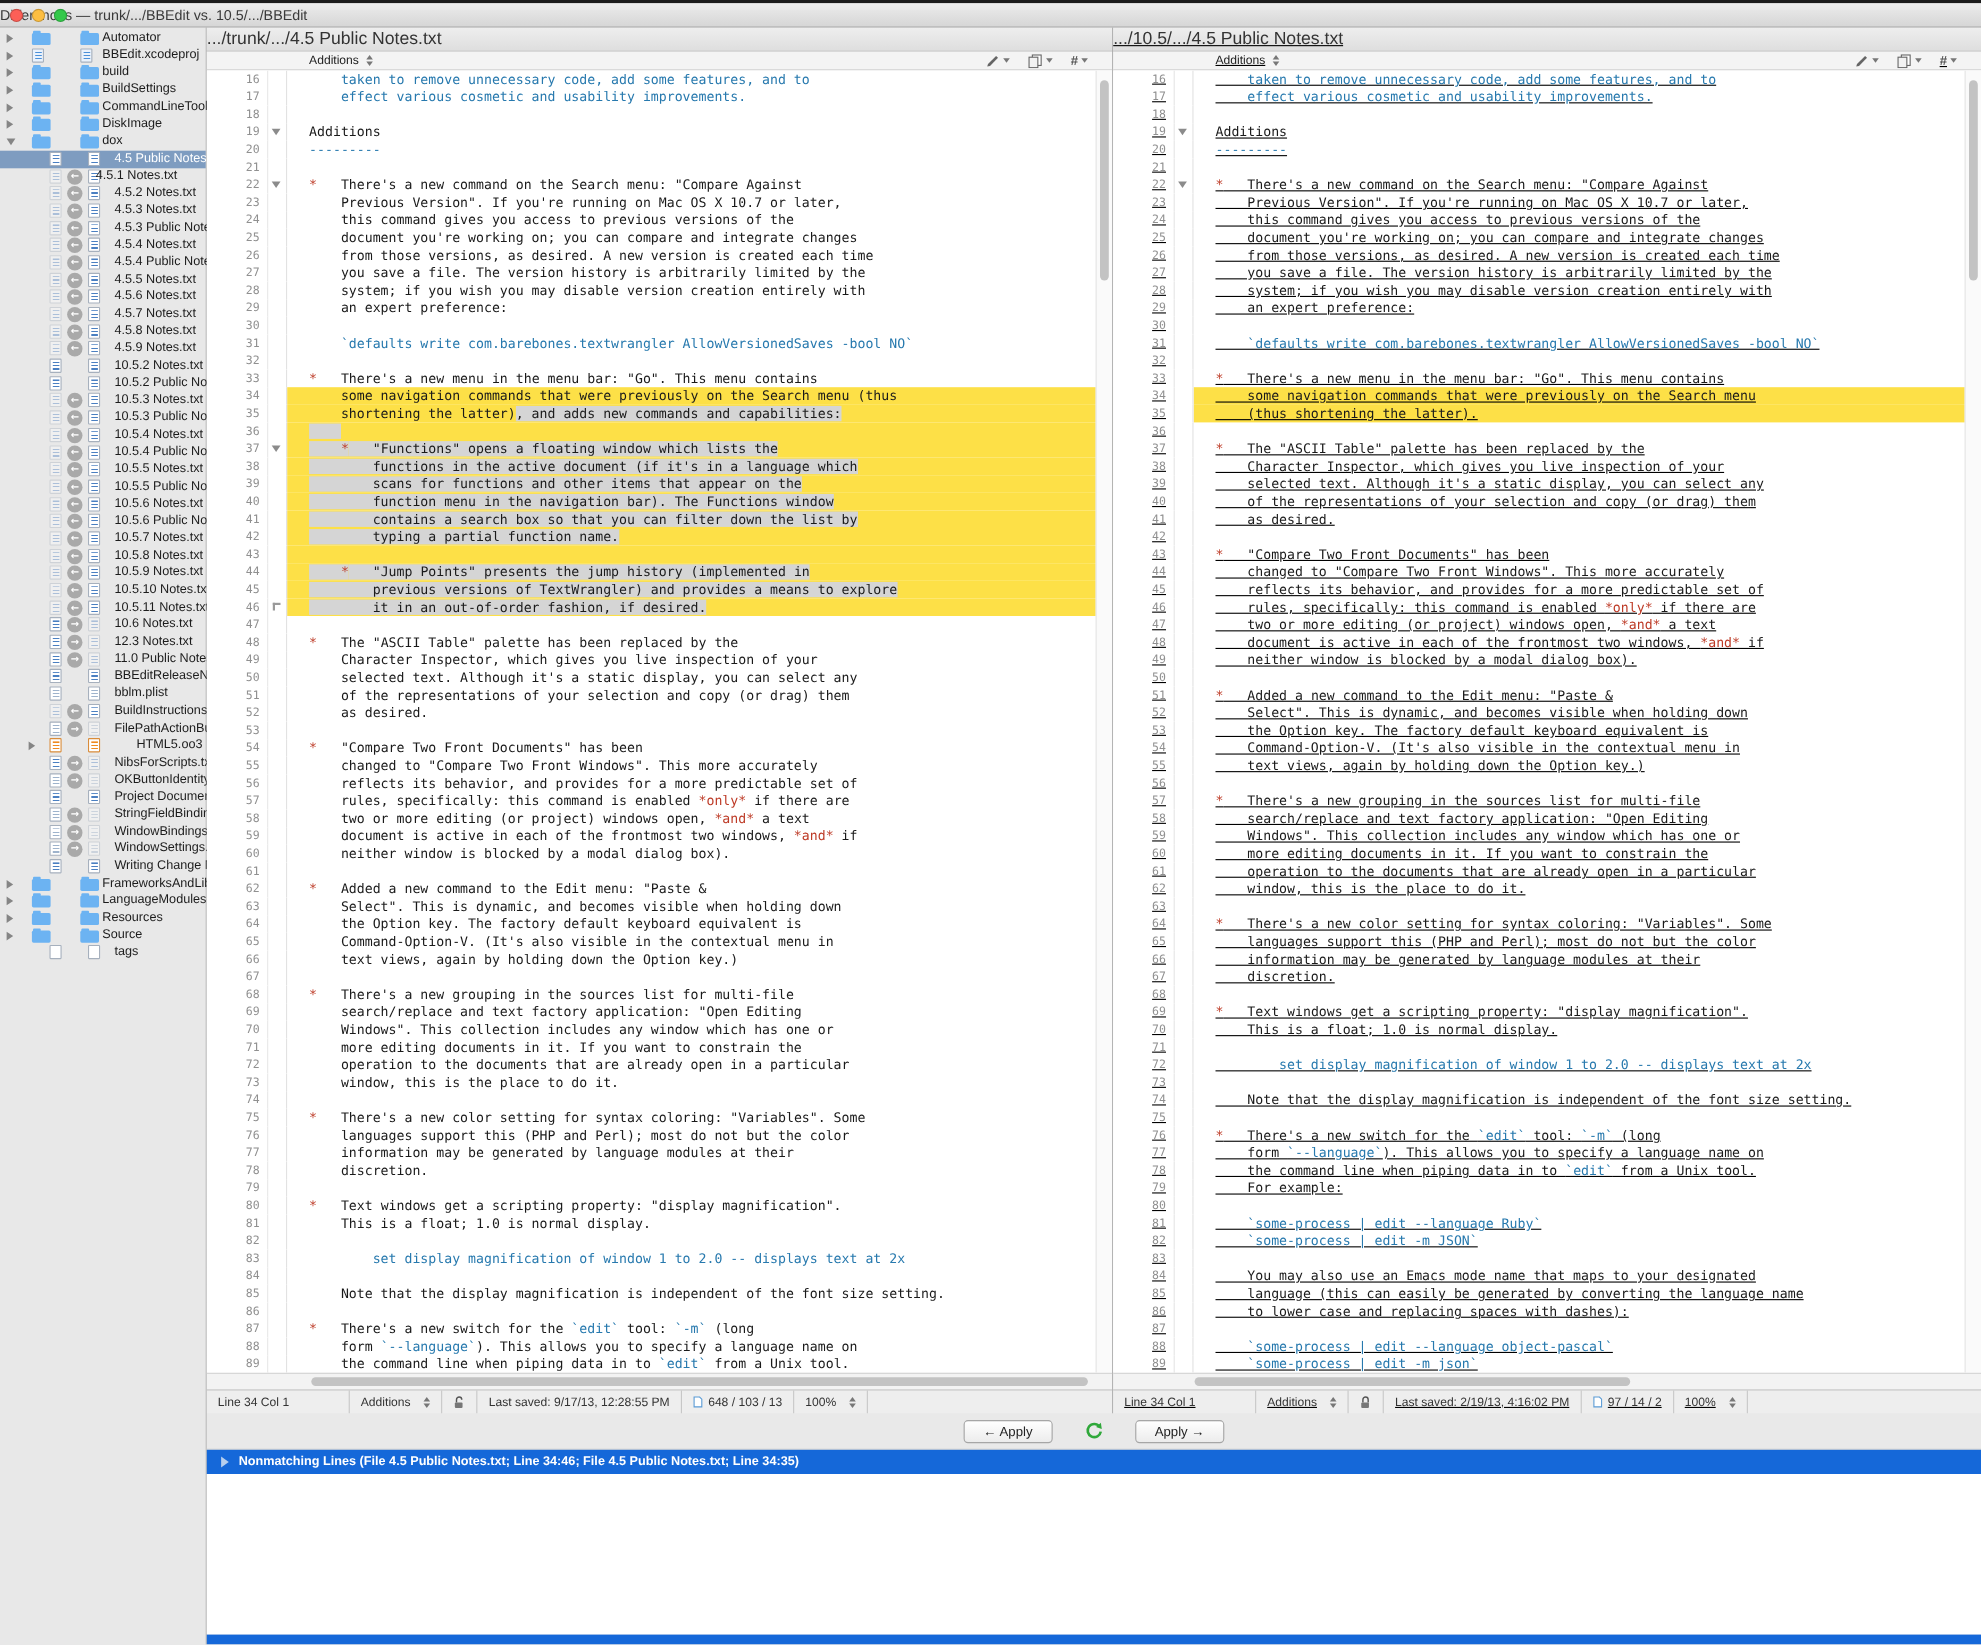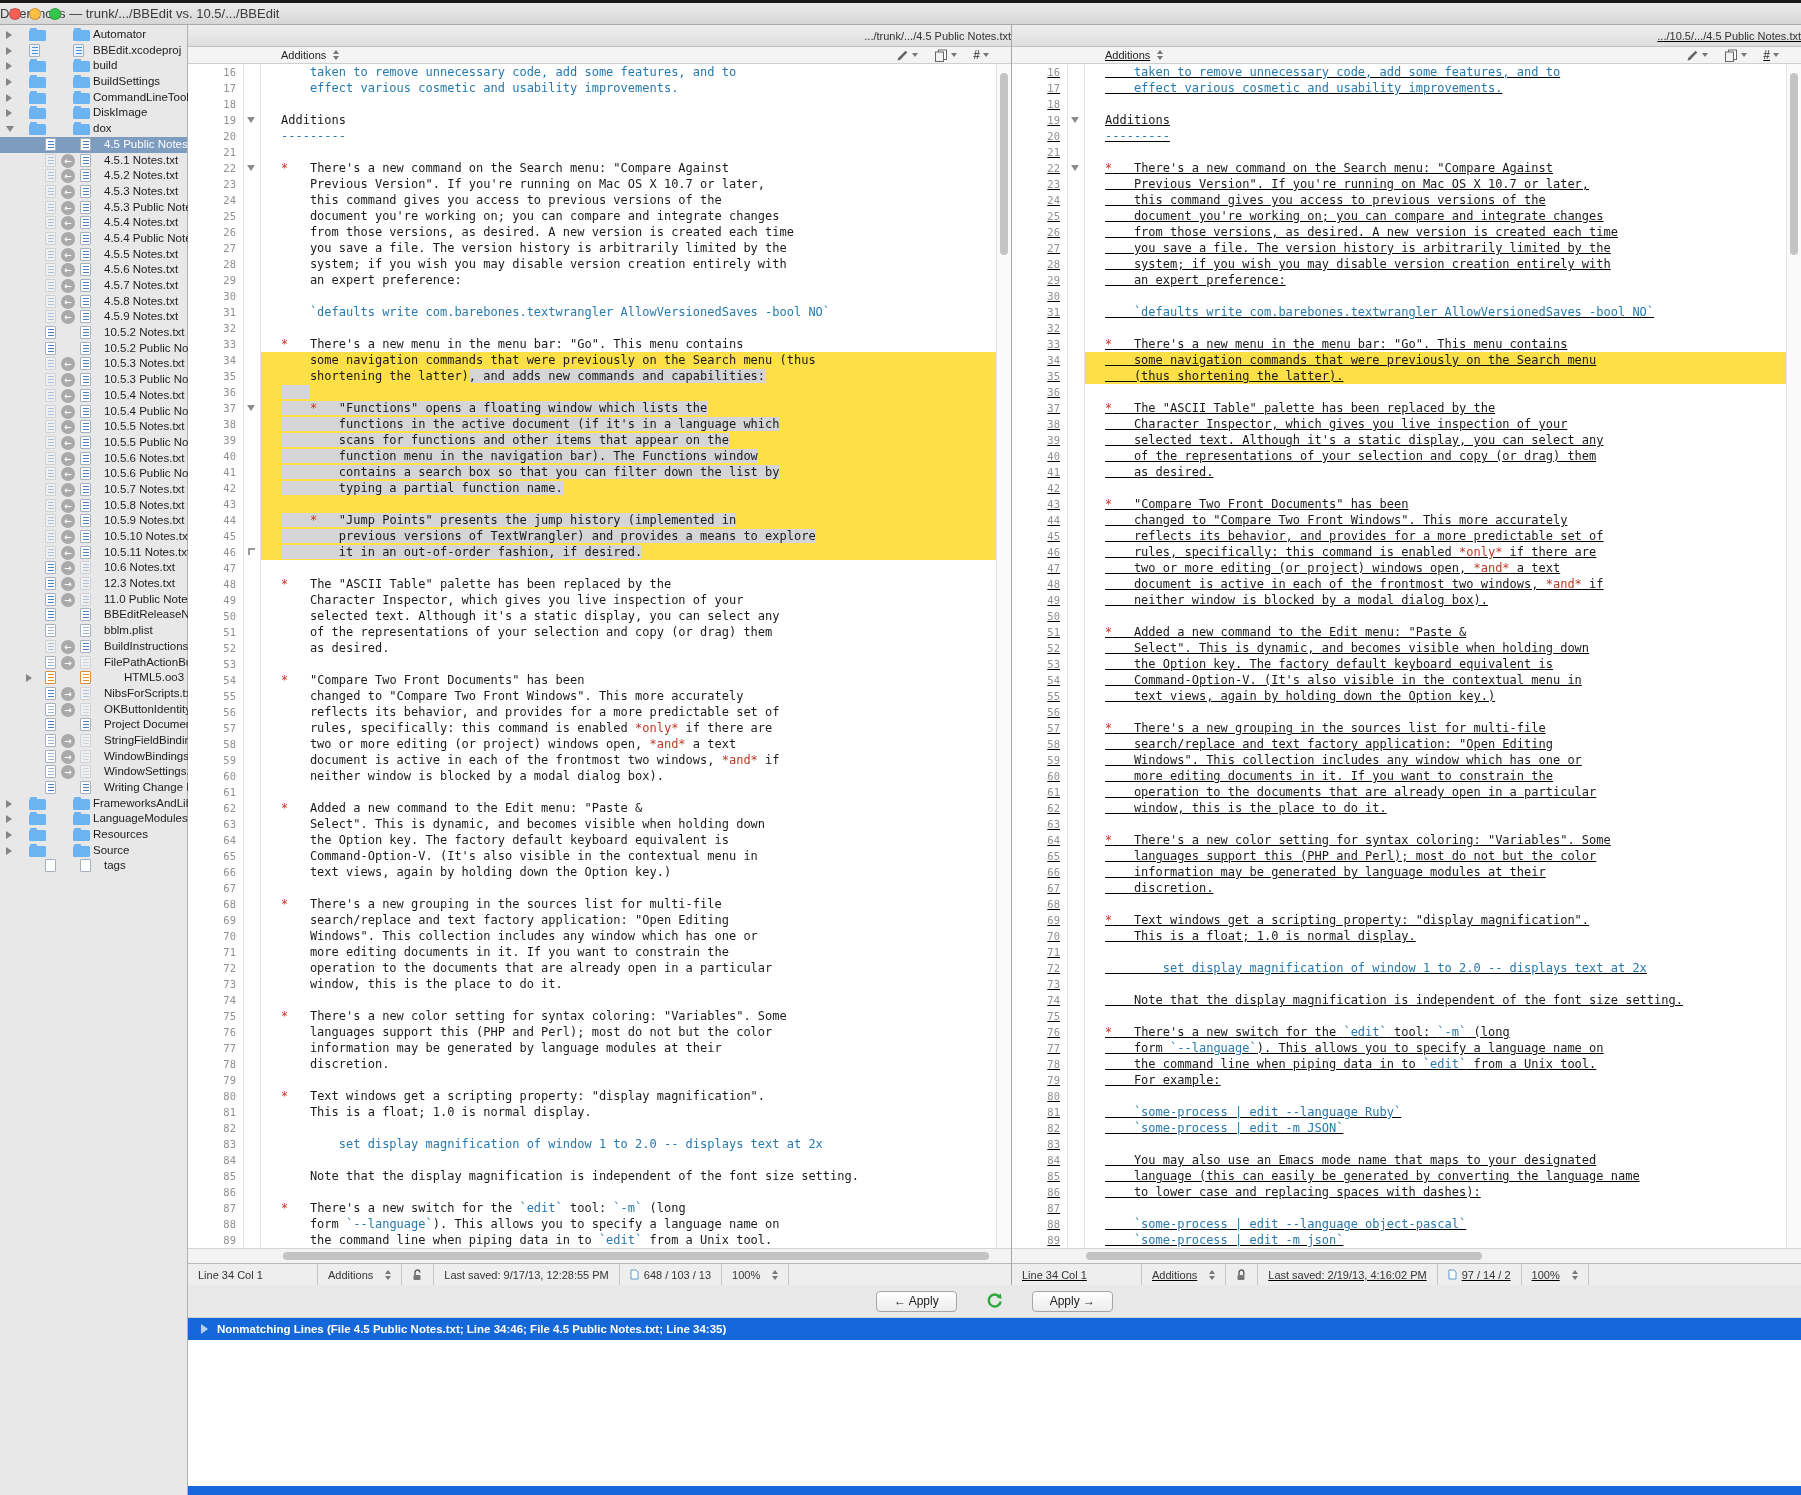--- a/index.html
+++ b/index.html
@@ -14,23 +14,23 @@
   .l-red{background:#fc5f57}.l-yel{background:#fdbe41}.l-grn{background:#34c84a}
   .wtitle { text-align:left; line-height:21px; font-size:13px; color:#3a3a3a; }
   
   .bodyrow { display:flex; height:1470px; }
   .sidebar { width:188px; background:#e8e8e8; border-right:1px solid #b2b2b2; padding-top:2px; }
   .rightcol { width:1613px; display:flex; flex-direction:column; }
   .panesrow { display:flex; height:1260px; }
   .pane { display:flex; flex-direction:column; }
   #paneL { width:824px; border-right:1px solid #a6a6a6; }
   #paneR { flex:1;text-decoration:underline; }
-  .phead { height:22px; line-height:22px; text-align:right;
+  .phead { height:22px; line-height:22px; text-align:left;
     background:linear-gradient(#eeeeee,#dedede); border-bottom:1px solid #c2c2c2;
-    font-size:11px; color:#333; }
+    font-size:16px; color:#333; }
   .obar { height:17px; background:#f4f4f4; border-bottom:1px solid #cfcfcf;
     display:flex; align-items:center; padding-left:93px; font-size:11px; color:#222; }
   .ud { display:inline-flex; flex-direction:column; gap:2px; margin-left:7px; }
   .ud i { width:0; height:0; border-left:3.5px solid transparent; border-right:3.5px solid transparent; }
   .ud .u { border-bottom:4px solid #777; } .ud .d { border-top:4px solid #777; }
   .obar-icons { margin-left:auto; margin-right:22px; display:flex; align-items:center; gap:16px; }
   .oicon { display:flex; align-items:center; gap:3px; color:#555; }
   .dcar { width:0;height:0;border-left:3px solid transparent;border-right:3px solid transparent;border-top:4px solid #777; }
   .hashg { font-size:12px; font-weight:bold; color:#555; }
   
@@ -154,21 +154,21 @@
       </div>
       <div class="srow sel">
         <span class="icn doc" style="left: 45px;"></span>
         <span class="icn doc" style="left: 80px;"></span>
         <span class="slabel" style="left: 104px;">4.5 Public Notes.txt</span>
       </div>
       <div class="srow">
         <span class="icn doc dimmed" style="left: 45px;"></span>
         <span class="circ" style="left: 61px;">←</span>
         <span class="icn doc" style="left: 80px;"></span>
-        <span class="slabel" style="left: 104px;">4.5.1 Notes.txt</span>
+        <span class="slabel" style="left: 87px;">4.5.1 Notes.txt</span>
       </div>
       <div class="srow">
         <span class="icn doc dimmed" style="left: 45px;"></span>
         <span class="circ" style="left: 61px;">←</span>
         <span class="icn doc" style="left: 80px;"></span>
         <span class="slabel" style="left: 104px;">4.5.2 Notes.txt</span>
       </div>
       <div class="srow">
         <span class="icn doc dimmed" style="left: 45px;"></span>
         <span class="circ" style="left: 61px;">←</span>

